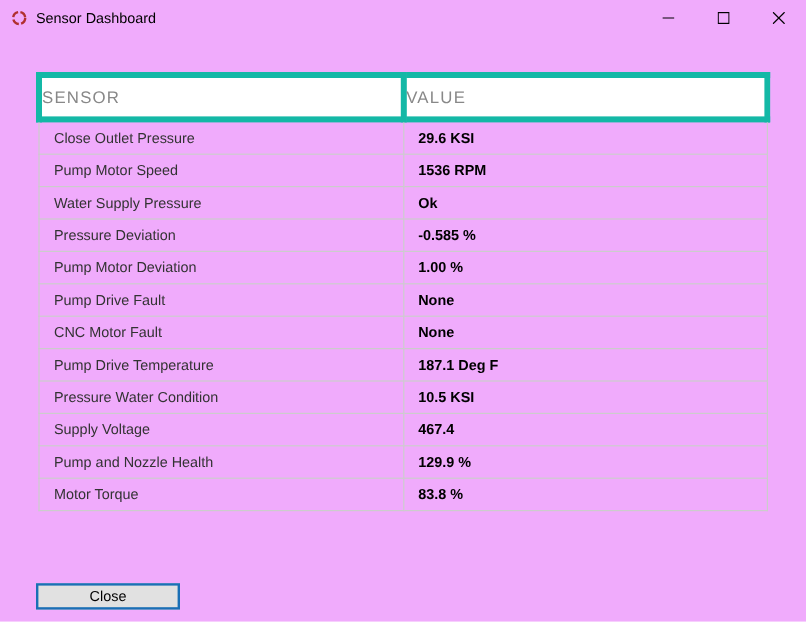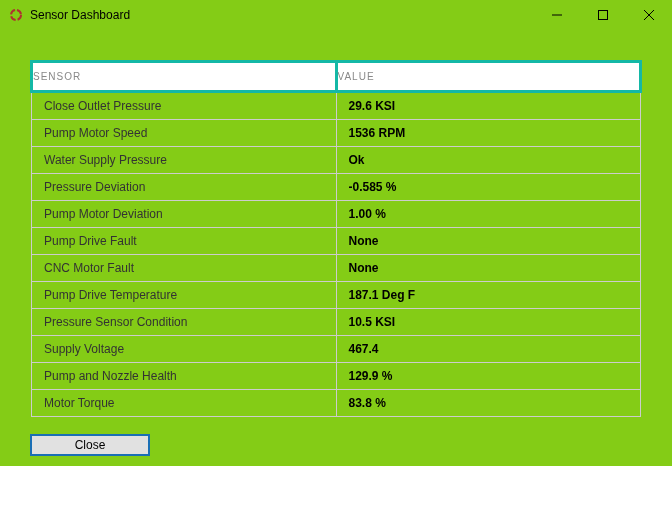--- a/index.html
+++ b/index.html
@@ -5,22 +5,22 @@
     * { margin: 0; padding: 0; box-sizing: border-box; }
     body {
       font-family: "Segoe UI", Tahoma, sans-serif;
       background: #fff;
       width: 672px;
       height: 518px;
       overflow: hidden;
     }
     .window {
       width: 672px;
-      height: 466px;
-      background: #84cc16;
+      height: 518px;
+      background: #f0abfc;
       display: flex;
       flex-direction: column;
     }
     .titlebar {
       height: 30px;
       display: flex;
       align-items: center;
       padding-left: 8px;
       font-size: 12px;
       color: #000;
@@ -89,23 +89,23 @@
     table {
       width: 100%;
       border-collapse: collapse;
       font-size: 12px;
     }
     th {
       text-align: left;
       font-weight: normal;
       color: #888;
       letter-spacing: 1px;
-      font-size: 10px;
+      font-size: 14px;
       padding: 8px 0;
-      border: 3px solid #14b8a6;
+      border: 5px solid #14b8a6;
       background: #fff;
     }
     td {
       padding: 6px 12px;
       border: 1px solid #ccc;
     }
     td.sensor-name { color: #333; width: 50%; }
     td.sensor-value { font-weight: bold; color: #000; width: 50%; }
     .footer {
       padding: 6px 0 0 0;
@@ -191,21 +191,21 @@
             </tr>
             <tr>
               <td class="sensor-name">CNC Motor Fault</td>
               <td class="sensor-value">None</td>
             </tr>
             <tr>
               <td class="sensor-name">Pump Drive Temperature</td>
               <td class="sensor-value">187.1 Deg F</td>
             </tr>
             <tr>
-              <td class="sensor-name">Pressure Sensor Condition</td>
+              <td class="sensor-name">Pressure Water Condition</td>
               <td class="sensor-value">10.5 KSI</td>
             </tr>
             <tr>
               <td class="sensor-name">Supply Voltage</td>
               <td class="sensor-value">467.4</td>
             </tr>
             <tr>
               <td class="sensor-name">Pump and Nozzle Health</td>
               <td class="sensor-value">129.9 %</td>
             </tr>

